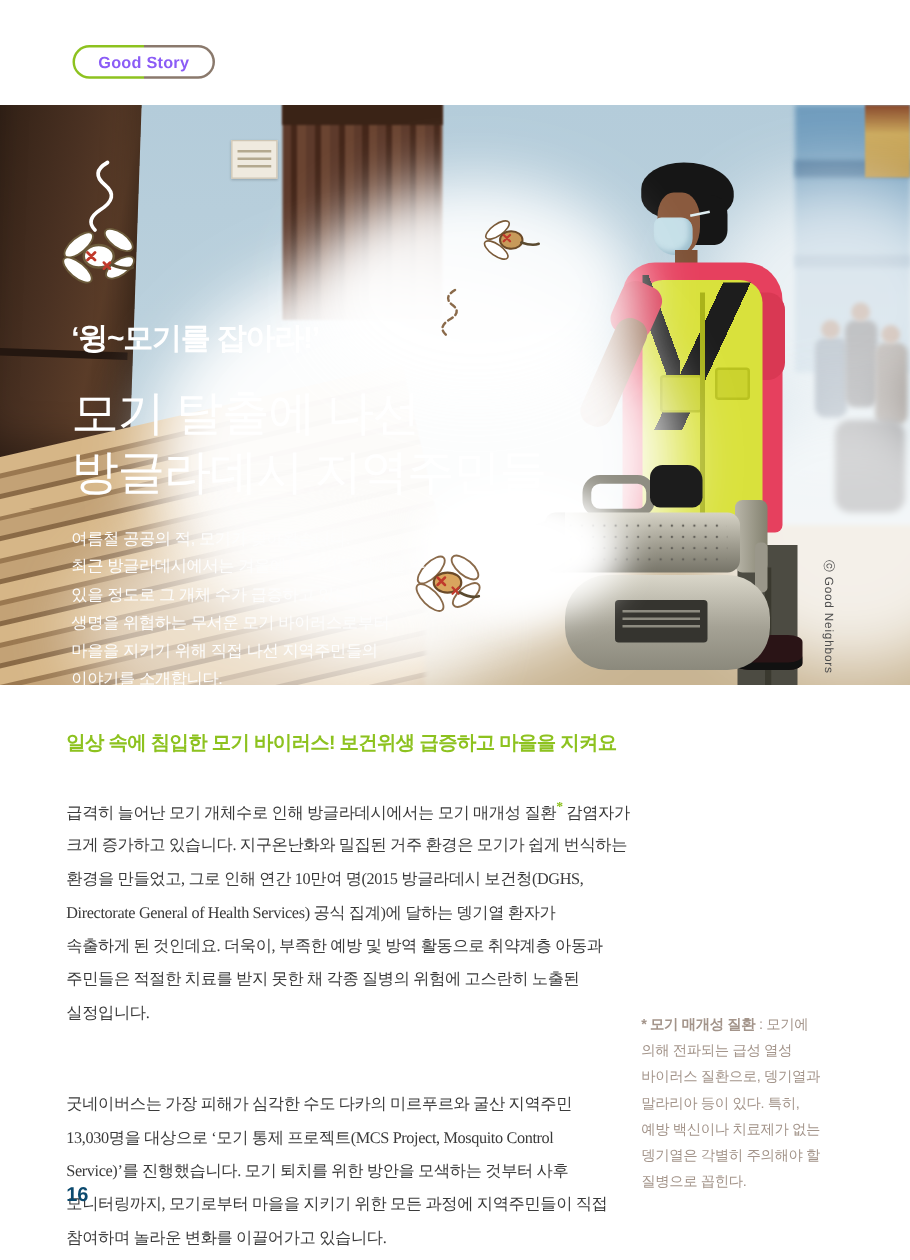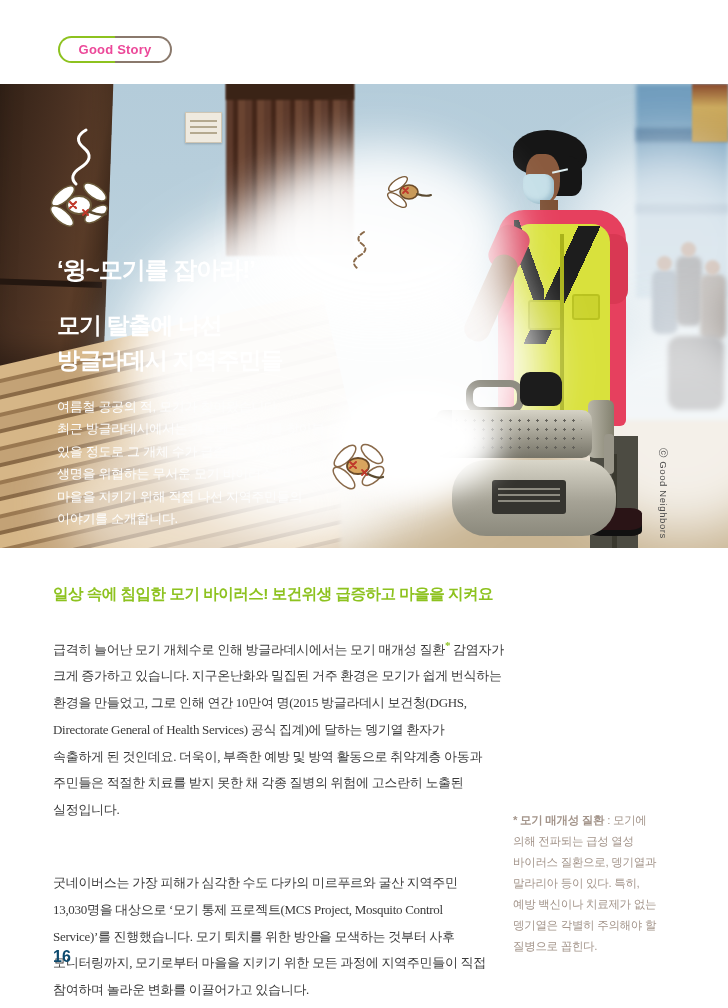--- a/index.html
+++ b/index.html
@@ -18,21 +18,21 @@
   }
   
   .badge{
     position:absolute;left:58px;top:36px;width:114px;height:27px;border-radius:14px;
     background:linear-gradient(90deg,var(--accent) 50%,var(--badge-brown) 50%);
     padding:2px;
   }
   .badge-inner{
     width:100%;height:100%;border-radius:12px;background:#fff;
     display:flex;align-items:center;justify-content:center;
-    font-size:13px;font-weight:bold;color:#ec4899;letter-spacing:.2px;
+    font-size:13px;font-weight:bold;color:#8b5cf6;letter-spacing:.2px;
   }
   .kicker{position:absolute;left:186px;top:41px;font-size:13px;display:flex;gap:11px;align-items:baseline;}
   .kicker .section{font-weight:bold;color:var(--header-brown);}
   .kicker .byline{font-size:12.5px;color:var(--header-gray);}
   
   .photo{position:absolute;left:0;top:84px;width:728px;height:464px;overflow:hidden;background:#b9cfdb;}
   .photo *{position:absolute;}
   .wall{left:0;top:0;width:100%;height:100%;background:linear-gradient(180deg,#b4ccda 0%,#bdd2dd 55%,#cfdde2 100%);}
   .door-left{left:-14px;top:-8px;width:122px;height:318px;background:linear-gradient(100deg,#2f1f15 0%,#4a3122 45%,#5a3c28 70%,#3a2618 100%);transform:rotate(2deg);box-shadow:inset 0 -40px 30px rgba(0,0,0,.35);}
   .door-left-seam{left:-10px;top:196px;width:112px;height:6px;background:#241710;transform:rotate(2deg);}
@@ -96,21 +96,21 @@
     clip-path:polygon(100% 0,0 32%,0 68%,100% 100%);}
   .machine-pump{left:588px;top:316px;width:26px;height:58px;background:linear-gradient(90deg,#b9b6a9,#83816f);border-radius:6px;}
   .machine-tank{left:452px;top:376px;width:164px;height:76px;border-radius:34px;
     background:linear-gradient(180deg,#d9d6c9,#a5a295 55%,#8b897c);}
   .tank-label{left:492px;top:396px;width:74px;height:34px;background:#35342f;border-radius:3px;}
   .tank-label i{position:absolute;left:6px;right:6px;height:2px;background:#8d8b80;}
   .pipe{left:604px;top:350px;width:10px;height:40px;background:#9a978a;border-radius:4px;}
   .photo-text{left:57px;top:170px;width:380px;color:#fff;}
   .photo-text *{position:static;}
   .photo-title-small{font-size:24px;font-weight:bold;letter-spacing:-1px;}
-  .photo-title{margin-top:22px;font-size:23px;font-weight:bold;line-height:35px;letter-spacing:-1px;white-space:pre-line;}
+  .photo-title{margin-top:22px;font-size:38px;font-weight:normal;line-height:47px;letter-spacing:-1px;white-space:pre-line;}
   .photo-intro{margin-top:18px;font-size:13px;line-height:22.4px;letter-spacing:-.3px;white-space:pre-line;color:#fdfdfd;}
   .credit{left:656px;top:364px;height:170px;writing-mode:vertical-rl;text-orientation:sideways;
     font-size:9.5px;color:#4c4c4c;letter-spacing:.6px;}
   .doodles{left:0;top:0;width:728px;height:464px;pointer-events:none;}
   
   .lead-heading{position:absolute;left:53px;top:584px;font-size:15.5px;font-weight:bold;color:var(--accent);letter-spacing:-.5px;}
   .body-col{position:absolute;left:53px;top:610px;width:500px;font-family:"Liberation Serif","DejaVu Serif",serif;
     color:var(--body-ink);font-size:13px;line-height:26.7px;letter-spacing:-.3px;white-space:pre-line;}
   .body-para2{margin-top:20px;}
   .green-ast{color:var(--accent);font-weight:bold;vertical-align:super;font-size:11px;line-height:0;}

